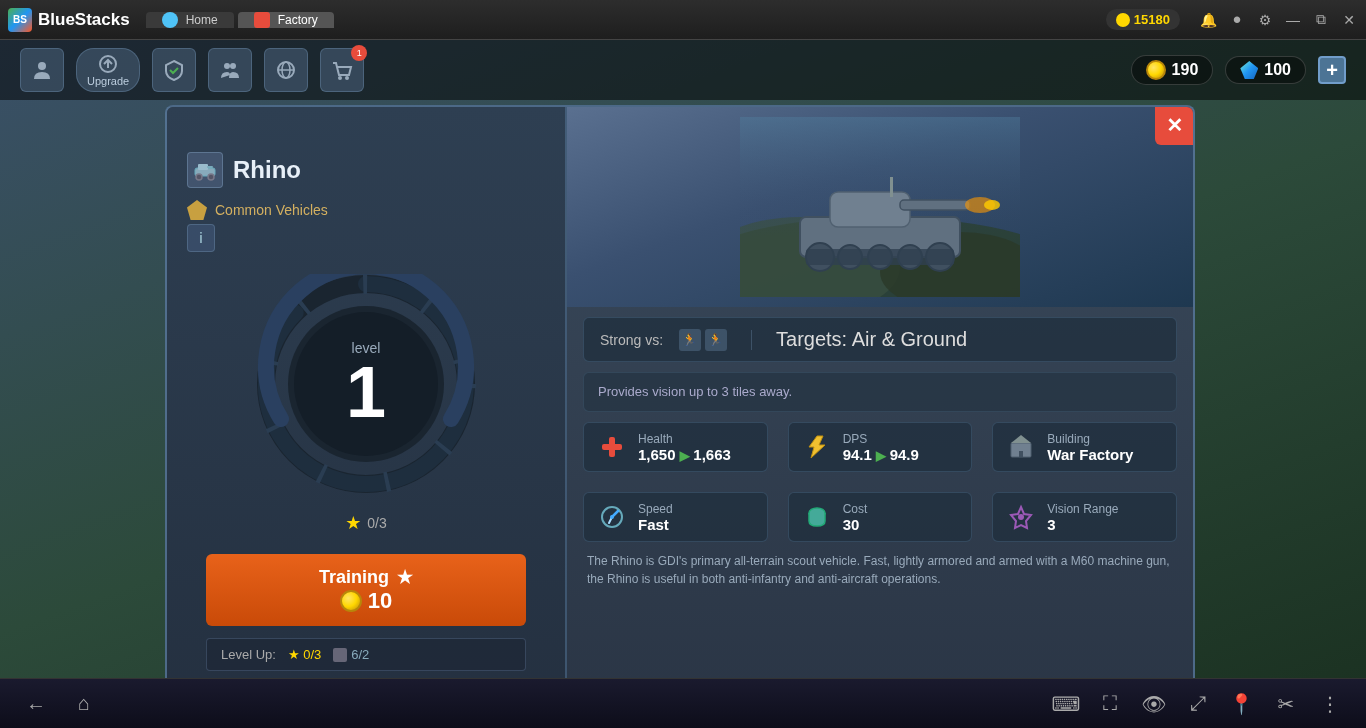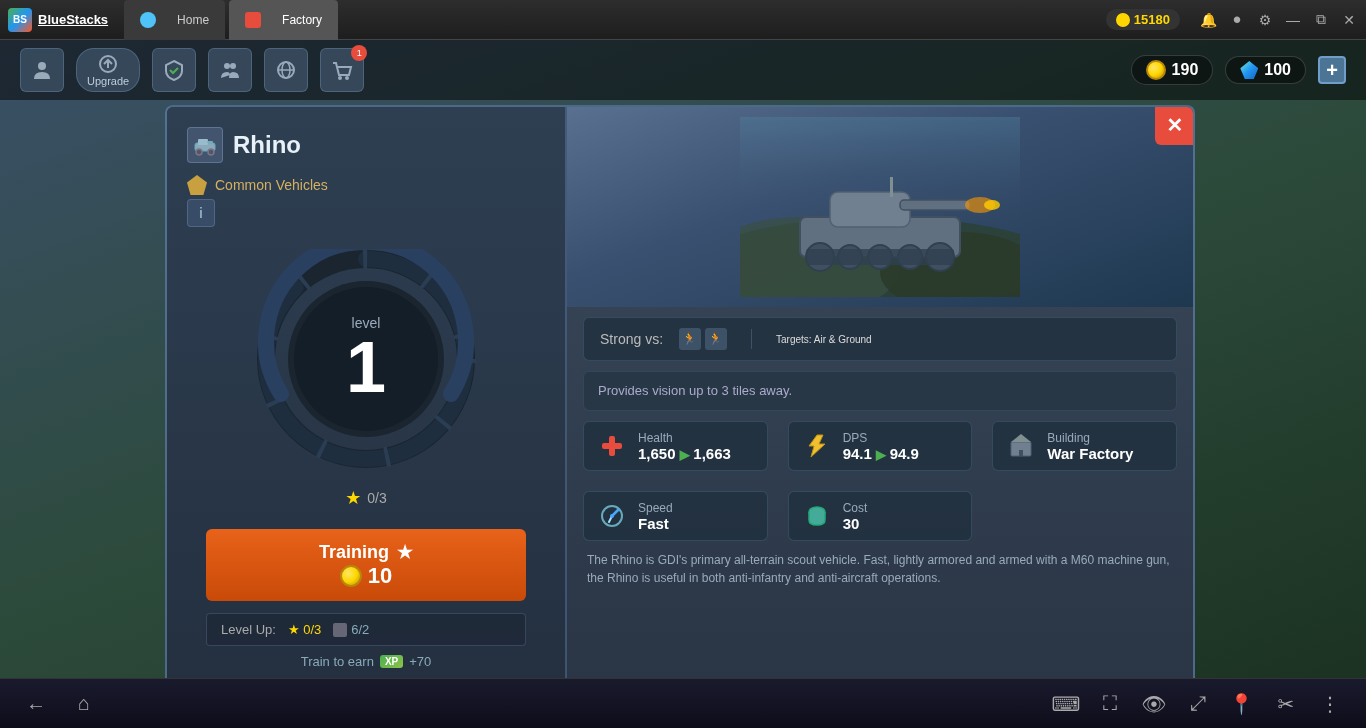--- a/index.html
+++ b/index.html
@@ -27,29 +27,29 @@
       margin-right: 16px;
     }
     .bs-icon {
       width: 24px; height: 24px;
       background: linear-gradient(135deg, #4CAF50, #2196F3, #FF5722);
       border-radius: 4px;
       display: flex; align-items: center; justify-content: center;
       font-size: 10px; color: white; font-weight: bold;
     }
     .titlebar-brand {
-      color: #fff; font-size: 13px; font-weight: bold; text-decoration: underline;
+      color: #fff; font-size: 17px; font-weight: bold;
     }
     .titlebar-tabs {
       display: flex; align-items: center; gap: 4px; flex: 1;
     }
     .tab {
-      height: 40px;
+      height: 16px;
       padding: 0 16px;
-      display: flex; align-items: center; gap: 21px;
+      display: flex; align-items: center; gap: 8px;
       border-radius: 4px 4px 0 0;
       cursor: pointer;
       font-size: 12px;
       justify-content: center;
     }
     .tab.home { background: #3a3a3a; color: #ccc; }
     .tab.active { background: #555; color: #fff; }
     .tab-icon {
       width: 16px; height: 16px;
       border-radius: 50%;
@@ -176,21 +176,21 @@
     
     .left-panel {
       width: 400px;
       background: linear-gradient(180deg, #2e3f52 0%, #243040 100%);
       padding: 20px;
       border-right: 2px solid rgba(100,140,180,0.4);
       display: flex; flex-direction: column; align-items: center;
     }
     .unit-title {
       display: flex; align-items: center; gap: 10px;
-      width: 100%; margin-bottom: 12px;
+      width: 100%; margin-bottom: 12px; margin-top: 25px;
     }
     .unit-icon-box {
       width: 36px; height: 36px;
       background: rgba(80,100,130,0.6);
       border: 1px solid rgba(120,150,180,0.5);
       border-radius: 4px;
       display: flex; align-items: center; justify-content: center;
       font-size: 18px;
     }
     .unit-name {
@@ -343,21 +343,21 @@
       background: rgba(100,130,160,0.4);
       border-radius: 3px;
       display: flex; align-items: center; justify-content: center;
       font-size: 12px;
     }
     .divider-v {
       width: 1px; height: 20px;
       background: rgba(100,130,160,0.4);
       margin: 0 8px;
     }
-    .targets-label { color: #ddd; font-size: 10px; }
+    .targets-label { color: #ddd; font-size: 20px; }
 
     .description-box {
       background: rgba(30,45,60,0.5);
       border: 1px solid rgba(80,110,140,0.3);
       border-radius: 6px;
       padding: 10px 14px;
       color: #aac; font-size: 13px; line-height: 1.4;
       margin-bottom: 10px;
     }
 
@@ -706,20 +706,32 @@
                 <ellipse cx="14" cy="10" rx="8" ry="5" fill="#4a9" stroke="#2a7" stroke-width="1.5"></ellipse>
                 <path d="M6 10 L6 18 Q6 23 14 23 Q22 23 22 18 L22 10" fill="#4a9" stroke="#2a7" stroke-width="1.5"></path>
               </svg>
             </div>
             <div class="stat-content">
               <span class="stat-name">Cost</span>
               <span class="stat-value">30</span>
             </div>
           </div>
 
+          <div class="stat-box">
+            <div class="stat-icon">
+              <svg width="28" height="28" viewBox="0 0 28 28">
+                <polygon points="14,4 17,11 24,12 19,18 20,25 14,22 8,25 9,18 4,12 11,11" fill="none" stroke="#9b59b6" stroke-width="2"></polygon>
+                <circle cx="14" cy="14" r="3" fill="#9b59b6"></circle>
+              </svg>
+            </div>
+            <div class="stat-content">
+              <span class="stat-name">Vision Range</span>
+              <span class="stat-value">3</span>
+            </div>
+          </div>
         </div>
 
         <div class="lore-text">The Rhino is GDI's primary all-terrain scout vehicle. Fast, lightly armored and armed with a M60 machine gun, the Rhino is useful in both anti-infantry and anti-aircraft operations.</div>
       </div>
     </div>
   </div>
 
   <div class="taskbar">
     <div class="taskbar-left">
       <div class="taskbar-btn">←</div>

